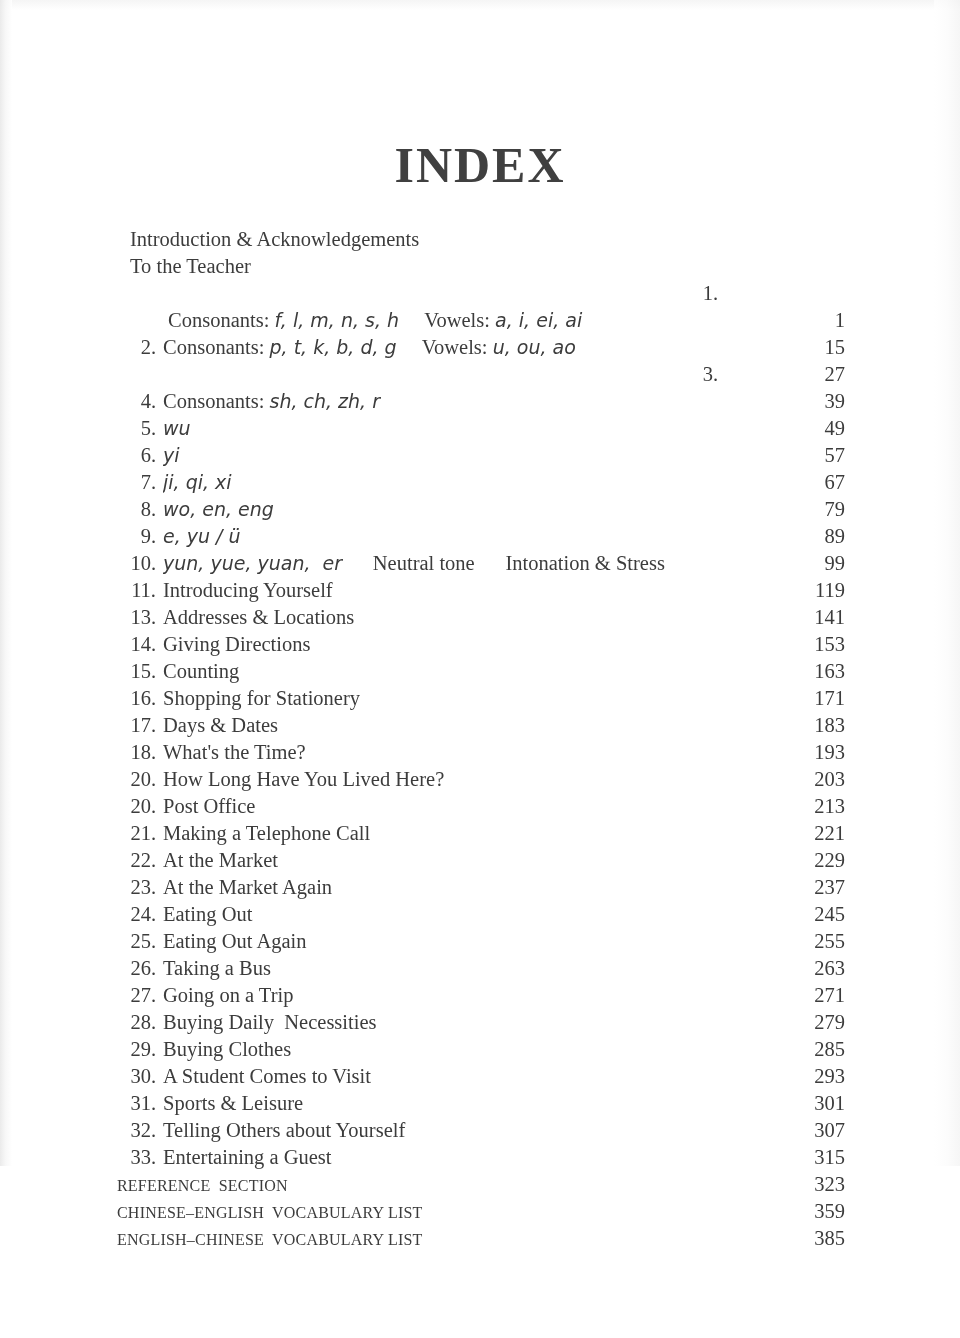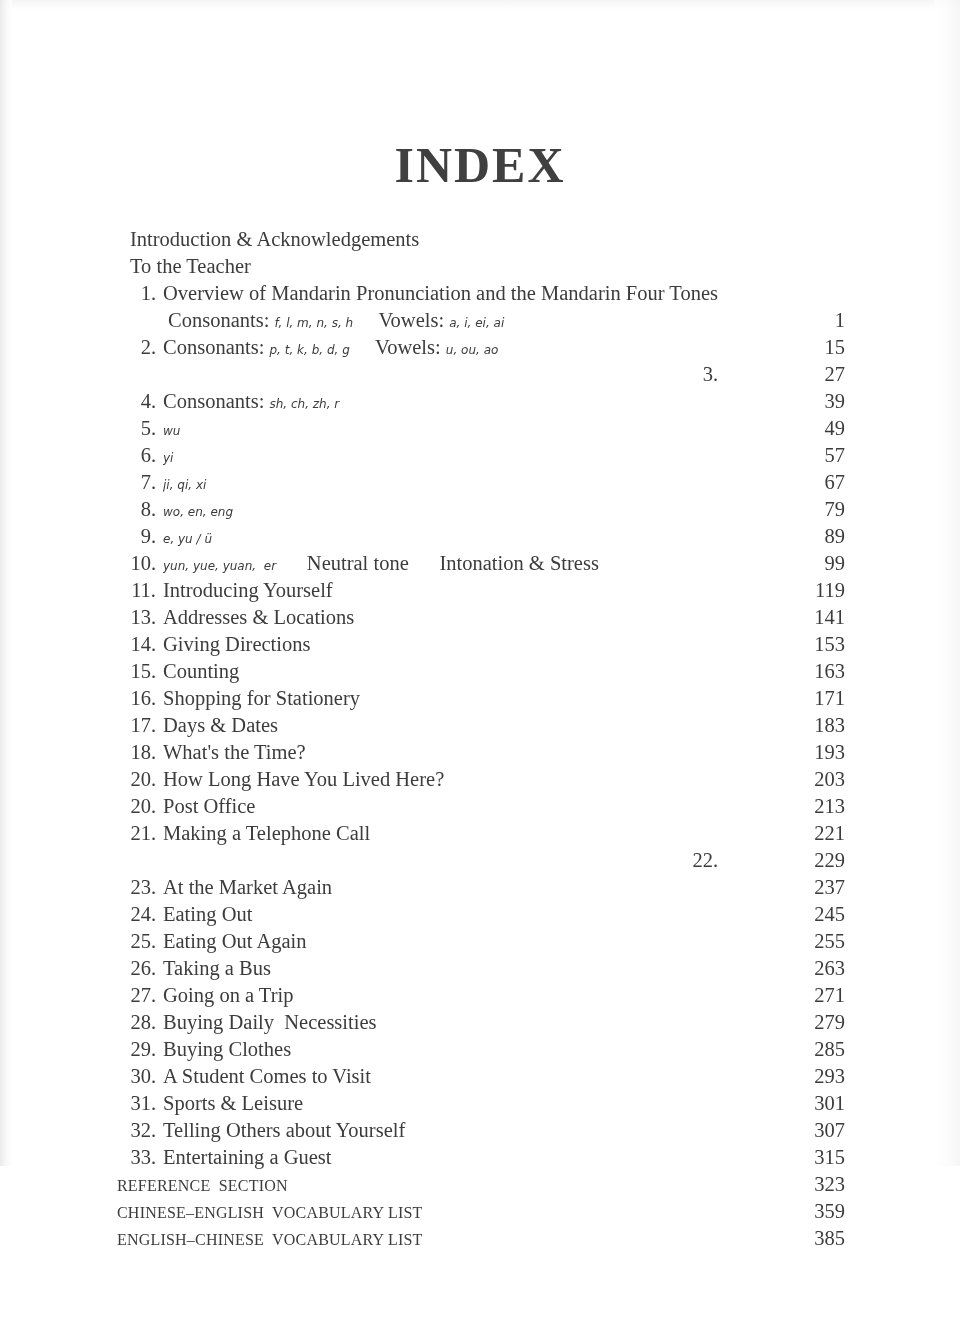--- a/index.html
+++ b/index.html
@@ -126,21 +126,21 @@
     padding-right: 0;
   }
   .toc-row.back .label {
     font-size: 16px;
     letter-spacing: 0.2px;
   }
 
   .ital {
     font-style: italic;
     font-family: "DejaVu Sans", sans-serif;
-    font-size: 12px;
+    font-size: 19px;
     font-weight: 500;
   }
 </style>
 </head>
 <body>
 
 <div class="page">
 
   <div class="scan-edge-top"></div>
   <div class="scan-edge-left"></div>
@@ -154,21 +154,20 @@
         <div class="label">Introduction &amp; Acknowledgements</div>
         <div class="pageno"></div>
       </div>
       <div class="toc-row front">
         <div class="num"></div>
         <div class="label">To the Teacher</div>
         <div class="pageno"></div>
       </div>
       <div class="toc-row">
         <div class="num">1.</div>
-        <div class="label">Overview of Mandarin Pronunciation and the Mandarin Four Tones</div>
         <div class="pageno"></div>
       </div>
       <div class="toc-row cont">
         <div class="num"></div>
         <div class="label"><span>Consonants: </span><span class="ital">f, l, m, n, s, h</span><span>     Vowels: </span><span class="ital">a, i, ei, ai</span></div>
         <div class="pageno">1</div>
       </div>
       <div class="toc-row">
         <div class="num">2.</div>
         <div class="label"><span>Consonants: </span><span class="ital">p, t, k, b, d, g</span><span>     Vowels: </span><span class="ital">u, ou, ao</span></div>
@@ -258,20 +257,21 @@
         <div class="label">Post Office</div>
         <div class="pageno">213</div>
       </div>
       <div class="toc-row">
         <div class="num">21.</div>
         <div class="label">Making a Telephone Call</div>
         <div class="pageno">221</div>
       </div>
       <div class="toc-row">
         <div class="num">22.</div>
+        <div class="label">At the Market</div>
         <div class="pageno">229</div>
       </div>
       <div class="toc-row">
         <div class="num">23.</div>
         <div class="label">At the Market Again</div>
         <div class="pageno">237</div>
       </div>
       <div class="toc-row">
         <div class="num">24.</div>
         <div class="label">Eating Out</div>

